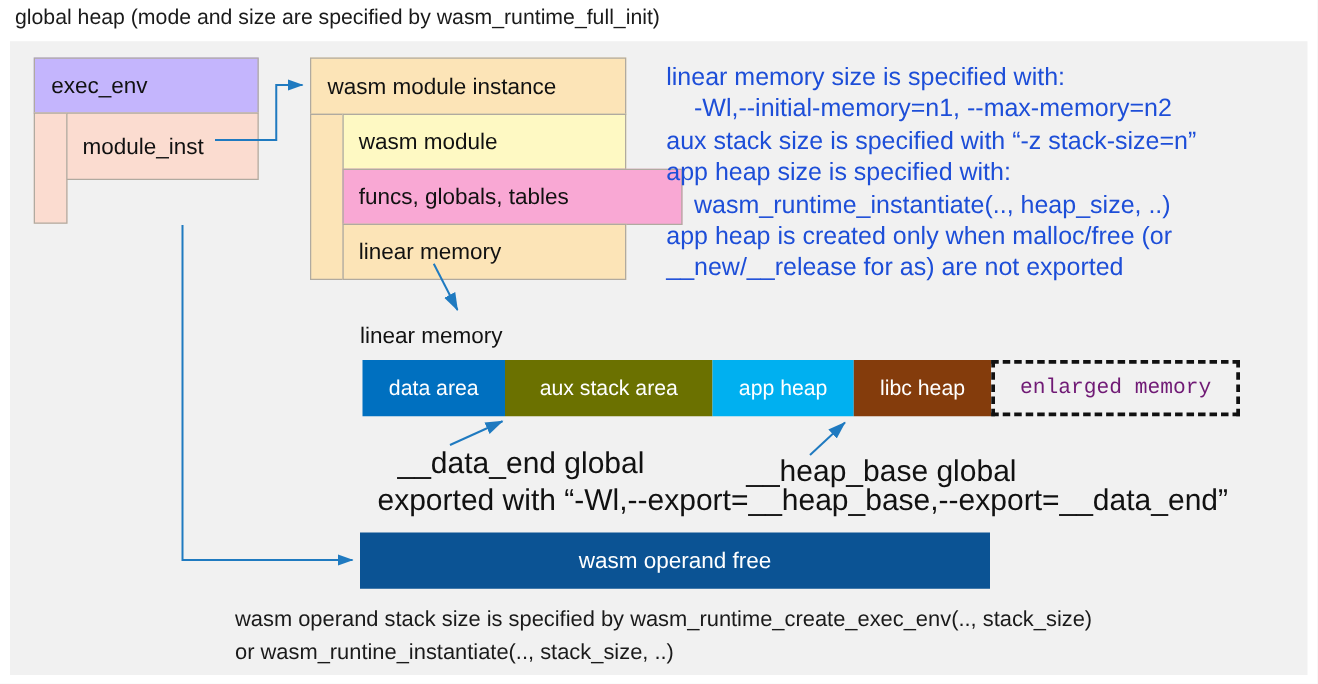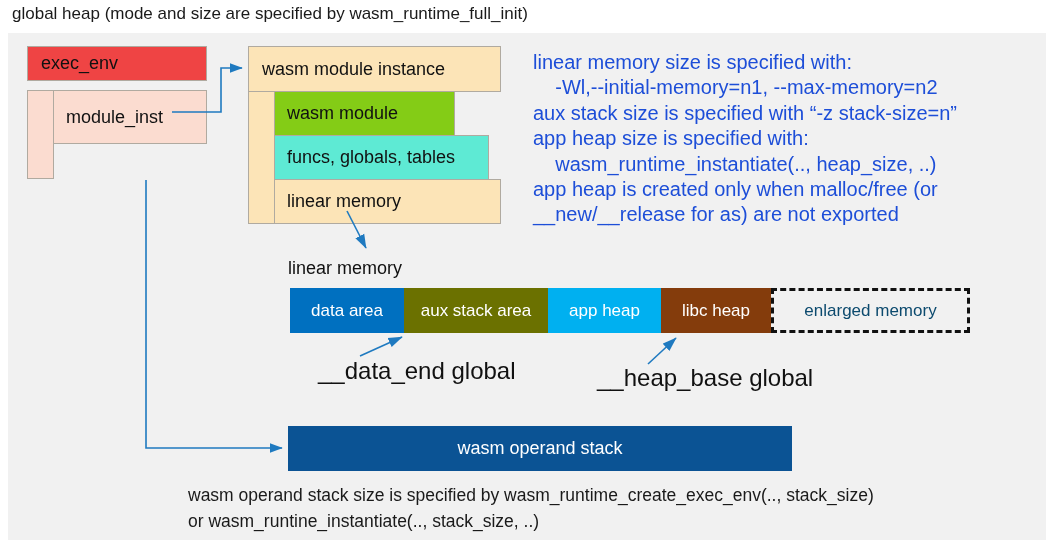--- a/index.html
+++ b/index.html
@@ -30,22 +30,22 @@
   .struct-row{
     box-sizing:border-box;
     border:1px solid #b0aaa0;
     display:flex;align-items:center;
     font-size:18px;color:#111;
   }
 
   
   #exec-env-box{left:27px;top:46px;width:180px;height:133px;}
   #exec-env-header{
-    position:absolute;left:0;top:0;width:180px;height:35px;
-    background:#ef4444;padding-left:13px;
+    position:absolute;left:0;top:0;width:180px;height:45px;
+    background:#c4b5fd;padding-left:13px;
   }
   #exec-env-gutter{
     position:absolute;left:0;top:44px;width:27px;height:89px;
     background:#fbdcd0;border:1px solid #b0aaa0;box-sizing:border-box;
   }
   #module-inst-row{
     position:absolute;left:26px;top:44px;width:154px;height:54px;
     background:#fbdcd0;padding-left:12px;
   }
   #wasm-stack-row{
@@ -57,26 +57,26 @@
   #module-instance-box{left:248px;top:46px;width:253px;height:178px;}
   #module-instance-header{
     position:absolute;left:0;top:0;width:253px;height:46px;
     background:#fce4b7;padding-left:13px;
   }
   #module-instance-gutter{
     position:absolute;left:0;top:45px;width:27px;height:133px;
     background:#fce4b7;border:1px solid #b0aaa0;box-sizing:border-box;
   }
   #wasm-module-row{
-    position:absolute;left:26px;top:45px;width:181px;height:45px;
-    background:#84cc16;padding-left:12px;
+    position:absolute;left:26px;top:45px;width:227px;height:45px;
+    background:#fef9c3;padding-left:12px;
   }
   #funcs-globals-tables-row{
-    position:absolute;left:26px;top:89px;width:215px;height:45px;
-    background:#5eead4;padding-left:12px;
+    position:absolute;left:26px;top:89px;width:272px;height:45px;
+    background:#f9a8d4;padding-left:12px;
   }
   #linear-memory-row{
     position:absolute;left:26px;top:133px;width:227px;height:45px;
     background:#fce4b7;padding-left:12px;
   }
 
   
   #memory-notes{
     position:absolute;left:533px;top:50px;width:500px;
     font-size:20px;line-height:25.4px;color:#1d4ed8;white-space:pre;
@@ -91,21 +91,21 @@
     position:absolute;left:290px;top:288px;height:45px;
     display:flex;
   }
   .mem-seg{
     box-sizing:border-box;
     display:flex;align-items:center;justify-content:center;
     font-size:17px;color:#ffffff;white-space:nowrap;
   }
   .mem-seg.dashed{
     border:3px dashed #111111;
-    color:#0c4a6e;background:#f1f1f1;
+    color:#701a75;background:#f1f1f1;font-family:Liberation Mono, monospace;
   }
 
   
   .pointer-label{position:absolute;font-size:24px;color:#111;white-space:nowrap;}
   #data-end-label{left:318px;top:357px;}
   #heap-base-label{left:597px;top:364px;}
   #exported-with-label{left:302px;top:387px;}
 
   
   #wasm-operand-stack-bar{
@@ -149,30 +149,31 @@
     -Wl,--initial-memory=n1, --max-memory=n2
 aux stack size is specified with “-z stack-size=n”
 app heap size is specified with:
     wasm_runtime_instantiate(.., heap_size, ..)
 app heap is created only when malloc/free (or
 __new/__release for as) are not exported</div>
 
   <div id="linear-memory-caption">linear memory</div>
   <div id="linear-memory-bar">
       <div class="mem-seg" style="width: 114px; background: rgb(0, 112, 192);">data area</div>
-      <div class="mem-seg" style="width: 144px; background: rgb(107, 113, 0);">aux stack area</div>
+      <div class="mem-seg" style="width: 166px; background: rgb(107, 113, 0);">aux stack area</div>
       <div class="mem-seg" style="width: 113px; background: rgb(0, 176, 240);">app heap</div>
       <div class="mem-seg" style="width: 110px; background: rgb(132, 60, 12);">libc heap</div>
       <div class="mem-seg dashed" style="width: 199px;">enlarged memory</div>
     </div>
 
   <div class="pointer-label" id="data-end-label">__data_end global</div>
   <div class="pointer-label" id="heap-base-label">__heap_base global</div>
-
-  <div id="wasm-operand-stack-bar">wasm operand stack</div>
+  <div class="pointer-label" id="exported-with-label">exported with “-Wl,--export=__heap_base,--export=__data_end”</div>
+
+  <div id="wasm-operand-stack-bar">wasm operand free</div>
   <div id="operand-stack-notes">wasm operand stack size is specified by wasm_runtime_create_exec_env(.., stack_size)
 or wasm_runtine_instantiate(.., stack_size, ..)</div>
 
   <svg id="connectors">
     <defs>
       <marker id="ah" markerWidth="9" markerHeight="9" refX="7.5" refY="3.2" orient="auto">
         <path d="M0,0.3 L8,3.2 L0,6.1 z" fill="#1f7ac0"></path>
       </marker>
       <marker id="ah2" markerWidth="10" markerHeight="10" refX="8.5" refY="3.5" orient="auto">
         <path d="M0,0.4 L9,3.5 L0,6.6 z" fill="#1f7ac0"></path>

